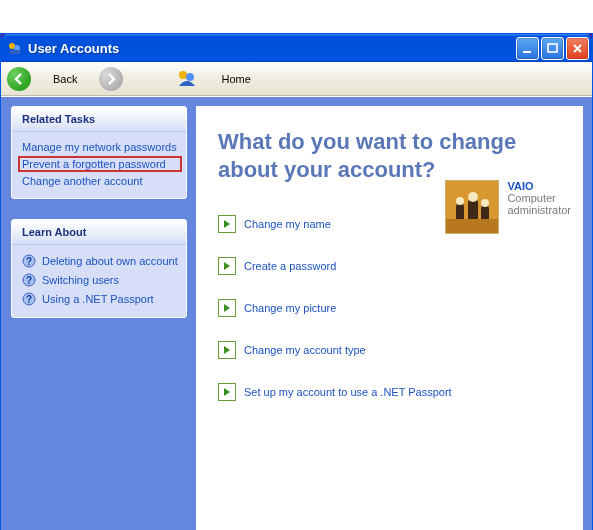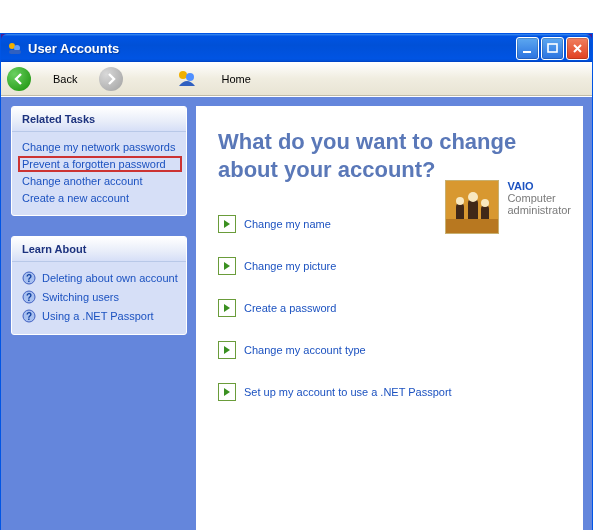--- a/index.html
+++ b/index.html
@@ -224,30 +224,27 @@
   </div>
 
   <div class="content">
 
     <div class="sidebar">
 
       <div class="panel">
         <div class="panel-header">Related Tasks</div>
         <div class="panel-body">
           <div class="task-link">
-              <span>Change my network passwords</span>
+              <span>Manage my network passwords</span>
             </div>
           <div class="task-link highlight">
               <span>Prevent a forgotten password</span>
             </div>
           <div class="task-link">
               <span>Change another account</span>
-            </div>
-          <div class="task-link">
-              <span>Create a new account</span>
             </div>
         </div>
       </div>
 
       <div class="panel">
         <div class="panel-header">Learn About</div>
         <div class="panel-body">
           <div class="task-link">
             <span class="help-icon"><svg viewBox="0 0 14 14">
                   <circle cx="7" cy="7" r="6" fill="#a8c0f0" stroke="#4060c0"></circle>
@@ -284,29 +281,29 @@
             </svg>
           </span>
         <span>Change my name</span>
       </div>
       <div class="action-link">
         <span class="arrow-box">
             <svg viewBox="0 0 10 10">
               <path d="M2 1 L8 5 L2 9 Z" fill="#3a9020"></path>
             </svg>
           </span>
+        <span>Create a password</span>
+      </div>
+      <div class="action-link">
+        <span class="arrow-box">
+            <svg viewBox="0 0 10 10">
+              <path d="M2 1 L8 5 L2 9 Z" fill="#3a9020"></path>
+            </svg>
+          </span>
         <span>Change my picture</span>
-      </div>
-      <div class="action-link">
-        <span class="arrow-box">
-            <svg viewBox="0 0 10 10">
-              <path d="M2 1 L8 5 L2 9 Z" fill="#3a9020"></path>
-            </svg>
-          </span>
-        <span>Create a password</span>
       </div>
       <div class="action-link">
         <span class="arrow-box">
             <svg viewBox="0 0 10 10">
               <path d="M2 1 L8 5 L2 9 Z" fill="#3a9020"></path>
             </svg>
           </span>
         <span>Change my account type</span>
       </div>
       <div class="action-link">

